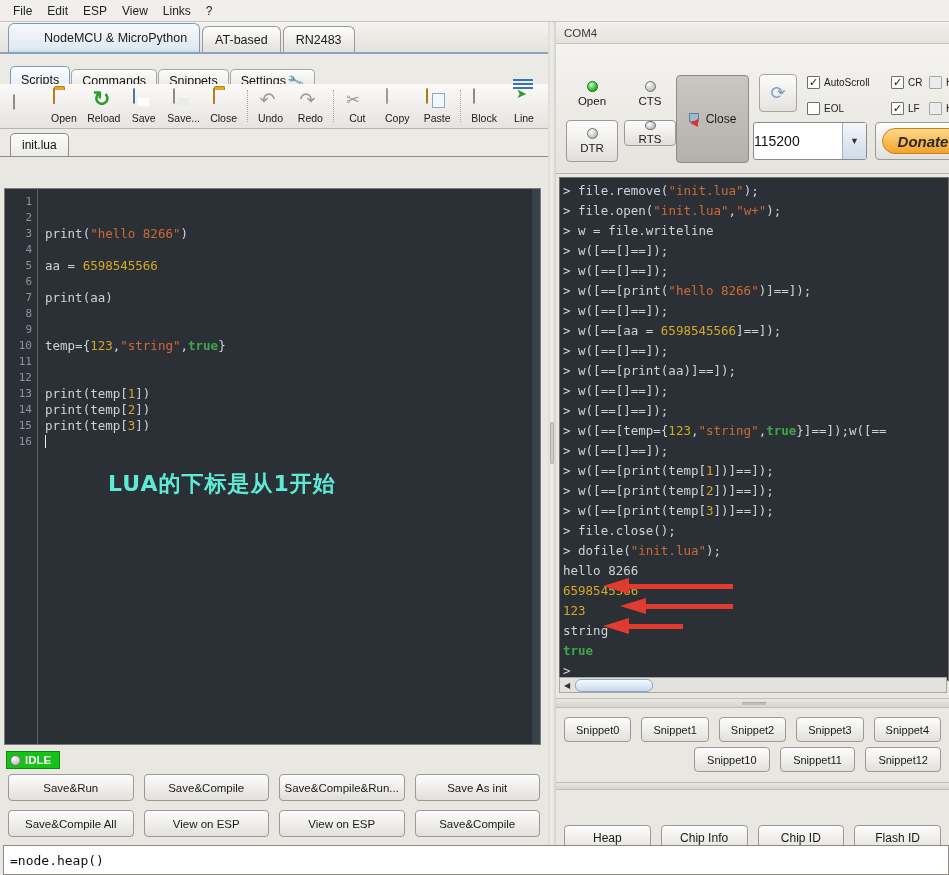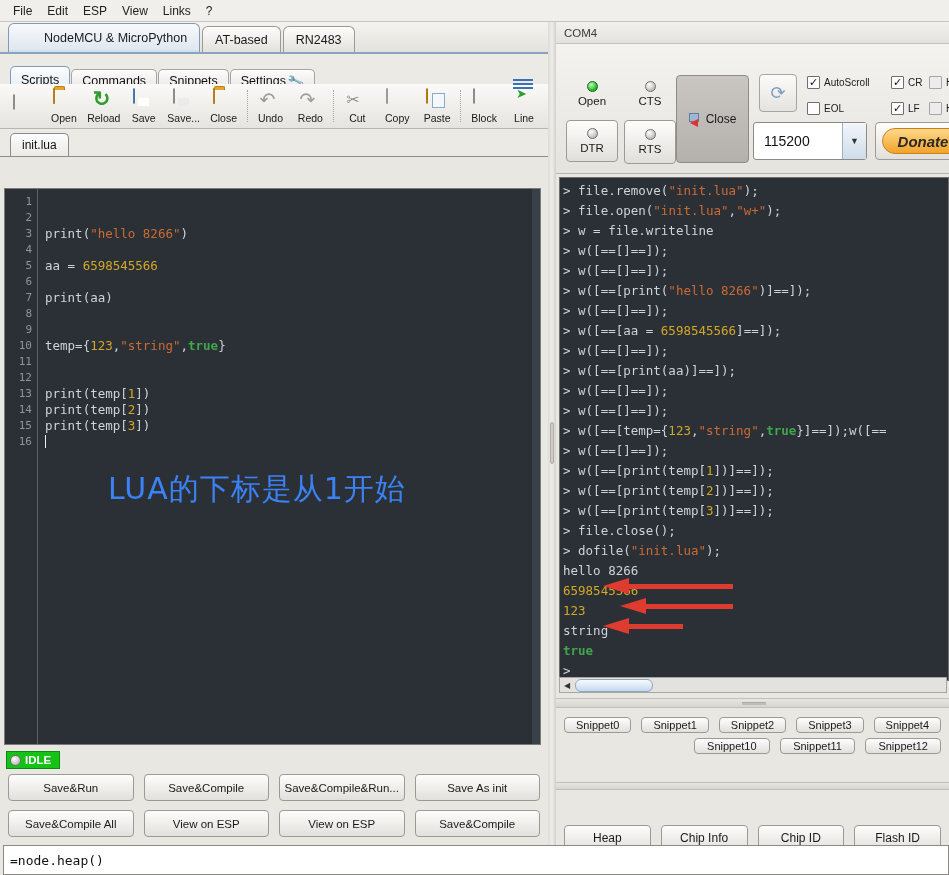--- a/index.html
+++ b/index.html
@@ -153,21 +153,21 @@
   .tok-str { color: #cc6a33; }
   .tok-num { color: #d3a826; }
   .tok-kw  { color: #3fa64a; font-weight: bold; }
   .cursor {
     display: inline-block; width: 1px; height: 13px; background: #e8eef4;
     vertical-align: -2px;
   }
   #annot {
     position: absolute; left: 70px; top: 280px;
     font-family: "DejaVu Sans", sans-serif;
-    font-size: 30px; color: #3b82f6; font-weight: normal;
+    font-size: 22px; color: #5eead4; font-weight: bold;
     letter-spacing: 1px;
   }
   #ed-scroll-v {
     position: absolute; right: 0; top: 0; width: 8px; height: 557px;
     background: #3a4047;
   }
 
   
   #idle-badge {
     position: absolute; left: 6px; top: 729px;
@@ -266,21 +266,21 @@
   .chkbox {
     width: 13px; height: 13px; background: #fdfdfd;
     border: 1px solid #6f6f6f; border-radius: 1px;
     display: flex; align-items: center; justify-content: center;
     font-size: 11px; color: #111; flex: 0 0 13px;
   }
   .chkbox.dim { background: #ececec; border-color: #a6a6a6; }
   #baud-sel {
     position: absolute; left: 197px; top: 78px; width: 114px; height: 38px;
     background: #ffffff; border: 1px solid #8d8a85; border-radius: 3px;
-    display: flex; align-items: center; padding-left: 10px;
+    display: flex; align-items: center; 
     font-size: 14px; color: #111; cursor: default;
   }
   #baud-arrow {
     position: absolute; right: 0; top: 0; width: 24px; height: 36px;
     background: linear-gradient(#f3f6fa,#cfdcea);
     border-left: 1px solid #9fb0c2;
     display: flex; align-items: center; justify-content: center;
     font-size: 9px; color: #333;
   }
   #donate {
@@ -337,21 +337,21 @@
   #rsep {
     position: absolute; left: 0; top: 676px; width: 393px; height: 10px;
     background: linear-gradient(#e8e6e1,#d8d5d0);
     border-top: 1px solid #c2bfba; border-bottom: 1px solid #c2bfba;
   }
   #rsep-grip { position:absolute; left:186px; top:3px; width:24px; height:3px;
     background:#c0bdb8; border-top:1px solid #aeaba6; }
 
   #snip-area { position: absolute; left: 0; top: 690px; width: 393px; }
   .sniprow { display: flex; gap: 10px; padding: 5px 8px 0 8px; }
-  .sniprow .btn { flex: 1; height: 16px; font-size: 11px; }
+  .sniprow .btn { flex: 1; height: 25px; font-size: 11px; }
   #sniprow2 { padding-left: 138px; }
 
   #rsep2 {
     position: absolute; left: 0; top: 760px; width: 393px; height: 8px;
     background: linear-gradient(#e8e6e1,#d8d5d0);
     border-top: 1px solid #c2bfba; border-bottom: 1px solid #c2bfba;
   }
   #cmdrow { position: absolute; left: 0; top: 803px; width: 393px;
     display: flex; gap: 10px; padding: 0 8px; justify-content: flex-end; }
   #cmdrow .btn { flex: 1; height: 26px; font-size: 12px; }
@@ -550,21 +550,21 @@
         <span>Open</span>
       </div>
       <div class="ledbtn" style="left:68px;top:30px;width:52px;height:40px;">
         <span class="led"></span>
         <span>CTS</span>
       </div>
       <div class="ledbtn boxed" style="left:10px;top:76px;width:52px;height:42px;">
         <span class="led"></span>
         <span>DTR</span>
       </div>
-      <div class="ledbtn boxed" style="left:68px;top:76px;width:52px;height:44px;justify-content:center;">
+      <div class="ledbtn boxed" style="left:68px;top:76px;width:52px;height:26px;justify-content:center;">
         <span class="led"></span>
         <span>RTS</span>
       </div>
 
       <div id="close-btn">
         <span class="ic-close-plug"></span>
         <span>Close</span>
       </div>
 
       <div id="refresh-btn">

